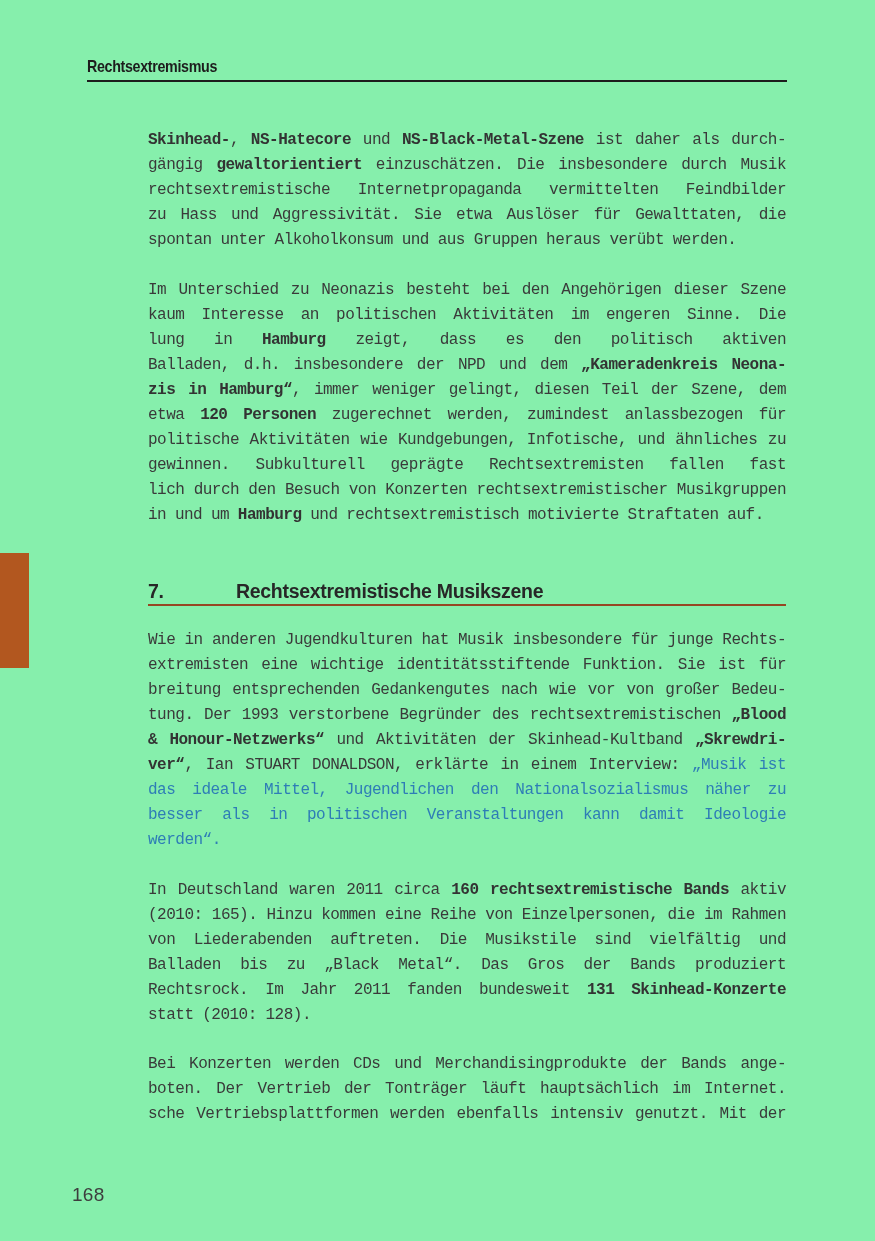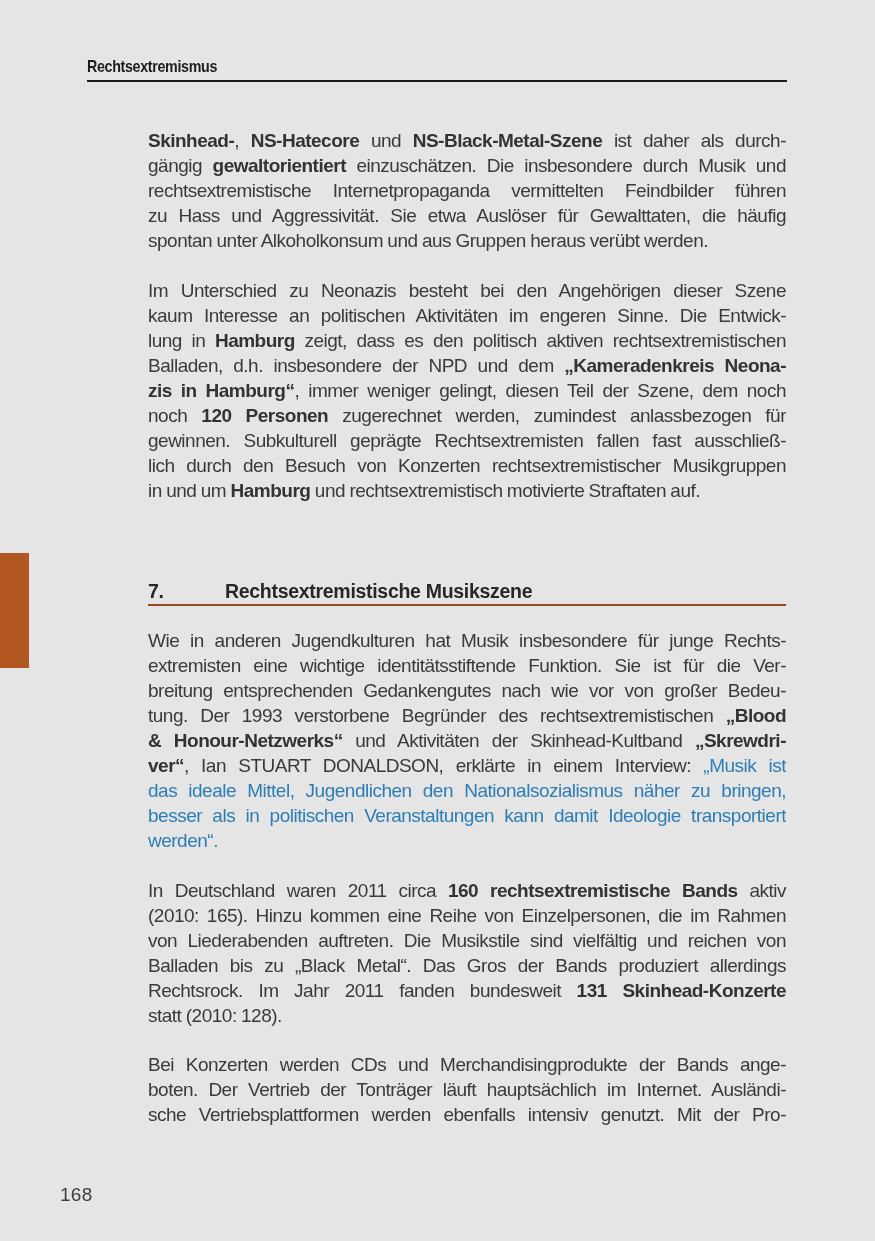--- a/index.html
+++ b/index.html
@@ -5,21 +5,21 @@
   :root{
     --accent:#b2571f;
     --rule:#964623;
     --quote:#2e7db6;
     --text:#3a3a3a;
   }
   html,body{margin:0;padding:0;background:#ffffff;}
   .page{
     position:relative;
     width:875px;height:1241px;
-    background:#e5e5e5;
+    background:#86efac;
     font-family:"Liberation Sans",sans-serif;
     color:var(--text);
     overflow:hidden;
   }
   
   .margin-tab{
     position:absolute;left:0;top:553px;width:29px;height:115px;
     background:var(--accent);
   }
   
@@ -29,45 +29,46 @@
     padding-bottom:4px;
   }
   .rh-text{
     display:inline-block;
     font-weight:bold;font-size:17px;line-height:18px;
     letter-spacing:-0.4px;color:#1d1d1d;
     transform:scaleX(0.84);transform-origin:0 50%;
     white-space:nowrap;
   }
   .page-num{
-    position:absolute;left:60px;top:1184px;
+    position:absolute;left:72px;top:1184px;
     font-size:19px;color:#3d3d3d;letter-spacing:0.3px;text-align:right;
   }
   .content{position:absolute;left:148px;top:0;width:638px;height:1241px;}
   .para{position:absolute;left:0;width:638px;}
   .p1{top:128px}.p2{top:278px}.p3{top:628px}.p4{top:878px}.p5{top:1052px}
   .line{
     width:638px;height:25px;line-height:25px;
-    font-size:19px;letter-spacing:-0.5px;word-spacing:-0.4px;
+    font-size:16px;letter-spacing:-0.5px;word-spacing:-0.4px;
     text-align:justify;text-align-last:justify;
     overflow:hidden;white-space:normal;
     color:var(--text);
+    font-family:Liberation Mono, monospace;
   }
   .line.last{text-align-last:left;}
   .line .b{font-weight:bold;color:#333;}
   .line .quote{color:var(--quote);}
   
   .heading{
     position:absolute;top:578px;left:0;width:638px;height:26px;
     border-bottom:2px solid var(--rule);
     font-weight:bold;font-size:19.5px;line-height:26px;
     letter-spacing:-0.3px;color:#272727;
   }
   .h-num{position:absolute;left:0;}
-  .h-title{position:absolute;left:77px;}
+  .h-title{position:absolute;left:88px;}
 </style>
 </head>
 <body>
 
 <div class="page">
 
   <div class="margin-tab"></div>
 
   <header class="running-head">
     <span class="rh-text">Rechtsextremismus</span>
@@ -85,21 +86,22 @@
         <div class="line"><span>rechtsextremistische Internetpropaganda vermittelten Feindbilder führen</span></div>
         <div class="line"><span>zu Hass und Aggressivität. Sie etwa Auslöser für Gewalttaten, die häufig</span></div>
         <div class="line last"><span>spontan unter Alkoholkonsum und aus Gruppen heraus verübt werden.</span></div>
       </div>
       <div class="para p2">
         <div class="line"><span>Im Unterschied zu Neonazis besteht bei den Angehörigen dieser Szene</span></div>
         <div class="line"><span>kaum Interesse an politischen Aktivitäten im engeren Sinne. Die Entwick-</span></div>
         <div class="line"><span>lung in </span><span class="b">Hamburg</span><span> zeigt, dass es den politisch aktiven rechtsextremistischen</span></div>
         <div class="line"><span>Balladen, d.h. insbesondere der NPD und dem </span><span class="b">„Kameradenkreis Neona-</span></div>
         <div class="line"><span class="b">zis in Hamburg“</span><span>, immer weniger gelingt, diesen Teil der Szene, dem noch</span></div>
-        <div class="line"><span>noch </span><span class="b">120 Personen</span><span> zugerechnet werden, zumindest anlassbezogen für</span></div>
+        <div class="line"><span>etwa </span><span class="b">120 Personen</span><span> zugerechnet werden, zumindest anlassbezogen für</span></div>
+        <div class="line"><span>politische Aktivitäten wie Kundgebungen, Infotische, und ähnliches zu</span></div>
         <div class="line"><span>gewinnen. Subkulturell geprägte Rechtsextremisten fallen fast ausschließ-</span></div>
         <div class="line"><span>lich durch den Besuch von Konzerten rechtsextremistischer Musikgruppen</span></div>
         <div class="line last"><span>in und um </span><span class="b">Hamburg</span><span> und rechtsextremistisch motivierte Straftaten auf.</span></div>
       </div>
       <div class="para p3">
         <div class="line"><span>Wie in anderen Jugendkulturen hat Musik insbesondere für junge Rechts-</span></div>
         <div class="line"><span>extremisten eine wichtige identitätsstiftende Funktion. Sie ist für die Ver-</span></div>
         <div class="line"><span>breitung entsprechenden Gedankengutes nach wie vor von großer Bedeu-</span></div>
         <div class="line"><span>tung. Der 1993 verstorbene Begründer des rechtsextremistischen </span><span class="b">„Blood</span></div>
         <div class="line"><span class="b">&amp; Honour-Netzwerks“</span><span> und Aktivitäten der Skinhead-Kultband </span><span class="b">„Skrewdri-</span></div>

